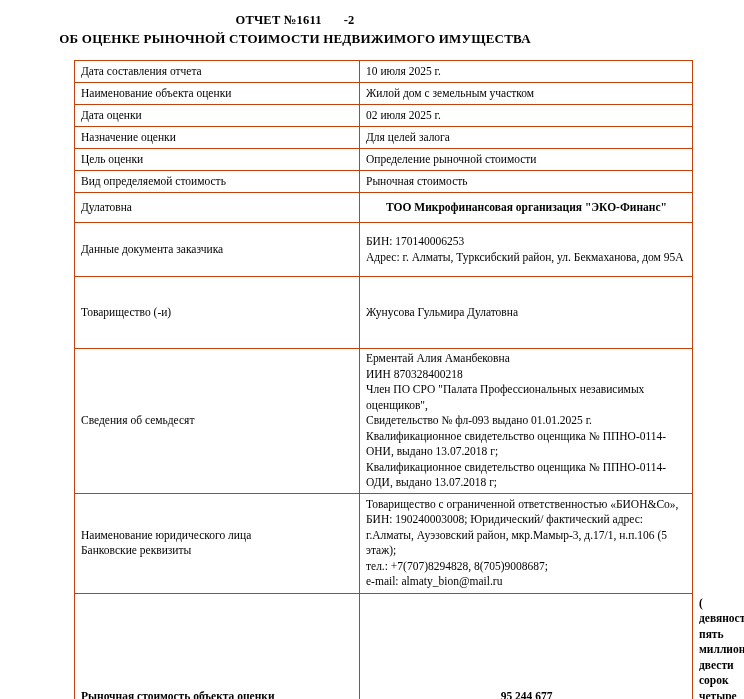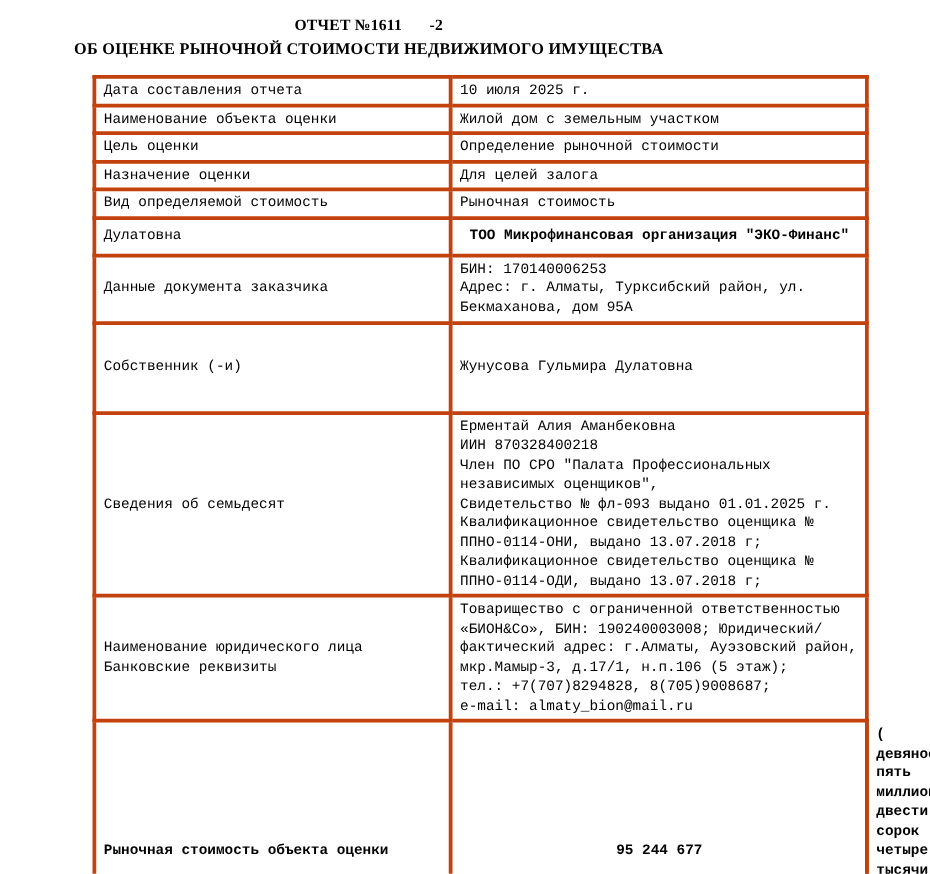--- a/index.html
+++ b/index.html
@@ -44,27 +44,26 @@
     width: 22px;
   }
   table.main-table {
     border-collapse: collapse;
     width: 618px;
     margin-left: 74px;
     margin-top: 13px;
     table-layout: fixed;
   }
   table.main-table td {
-    border: 3px solid #c2410c;
+    border: 1px solid #c2410c;
     vertical-align: middle;
     font-size: 11.5px;
     line-height: 15.5px;
     padding: 2px 5px 2px 6px;
     box-sizing: border-box;
-    font-family: Liberation Mono, monospace;
   }
   td.label-cell {
     width: 285px;
   }
   td.value-cell {
     width: 333px;
   }
   td.top-align {
     vertical-align: top;
     padding-top: 4px;
@@ -109,42 +108,46 @@
     <tbody>
       <tr class="row-tall-1">
         <td class="label-cell">Дата составления отчета</td>
         <td class="value-cell">10 июля 2025 г.</td>
       </tr>
       <tr class="row-tall-1">
         <td class="label-cell">Наименование объекта оценки</td>
         <td class="value-cell">Жилой дом с земельным участком</td>
       </tr>
       <tr class="row-tall-1">
-        <td class="label-cell">Цель оценки</td>
-        <td class="value-cell">Определение рыночной стоимости</td>
+        <td class="label-cell">Дата оценки</td>
+        <td class="value-cell">02 июля 2025 г.</td>
       </tr>
       <tr class="row-tall-1">
         <td class="label-cell">Назначение оценки</td>
         <td class="value-cell">Для целей залога</td>
+      </tr>
+      <tr class="row-tall-1">
+        <td class="label-cell">Цель оценки</td>
+        <td class="value-cell">Определение рыночной стоимости</td>
       </tr>
       <tr class="row-tall-1">
         <td class="label-cell">Вид определяемой стоимость</td>
         <td class="value-cell">Рыночная стоимость</td>
       </tr>
       <tr>
         <td class="label-cell" style="height:30px">Дулатовна</td>
         <td class="value-cell bold-cell">ТОО Микрофинансовая организация "ЭКО-Финанс"</td>
       </tr>
       <tr>
         <td class="label-cell" style="height:54px">Данные документа заказчика</td>
         <td class="value-cell top-align multiline">БИН: 170140006253
 Адрес: г. Алматы, Турксибский район, ул. Бекмаханова, дом 95А</td>
       </tr>
       <tr>
-        <td class="label-cell" style="height:72px">Собственник (-и)</td>
+        <td class="label-cell" style="height:72px">Товарищество (-и)</td>
         <td class="value-cell top-align multiline">Жунусова Гульмира Дулатовна</td>
       </tr>
       <tr>
         <td class="label-cell" style="height:144px">Сведения об семьдесят</td>
         <td class="value-cell top-align multiline">Ерментай Алия Аманбековна
 ИИН 870328400218
 Член ПО СРО "Палата Профессиональных независимых оценщиков",
 Свидетельство № фл-093 выдано 01.01.2025 г.
 Квалификационное свидетельство оценщика № ППНО-0114-ОНИ, выдано 13.07.2018 г;
 Квалификационное свидетельство оценщика № ППНО-0114-ОДИ, выдано 13.07.2018 г;</td>

